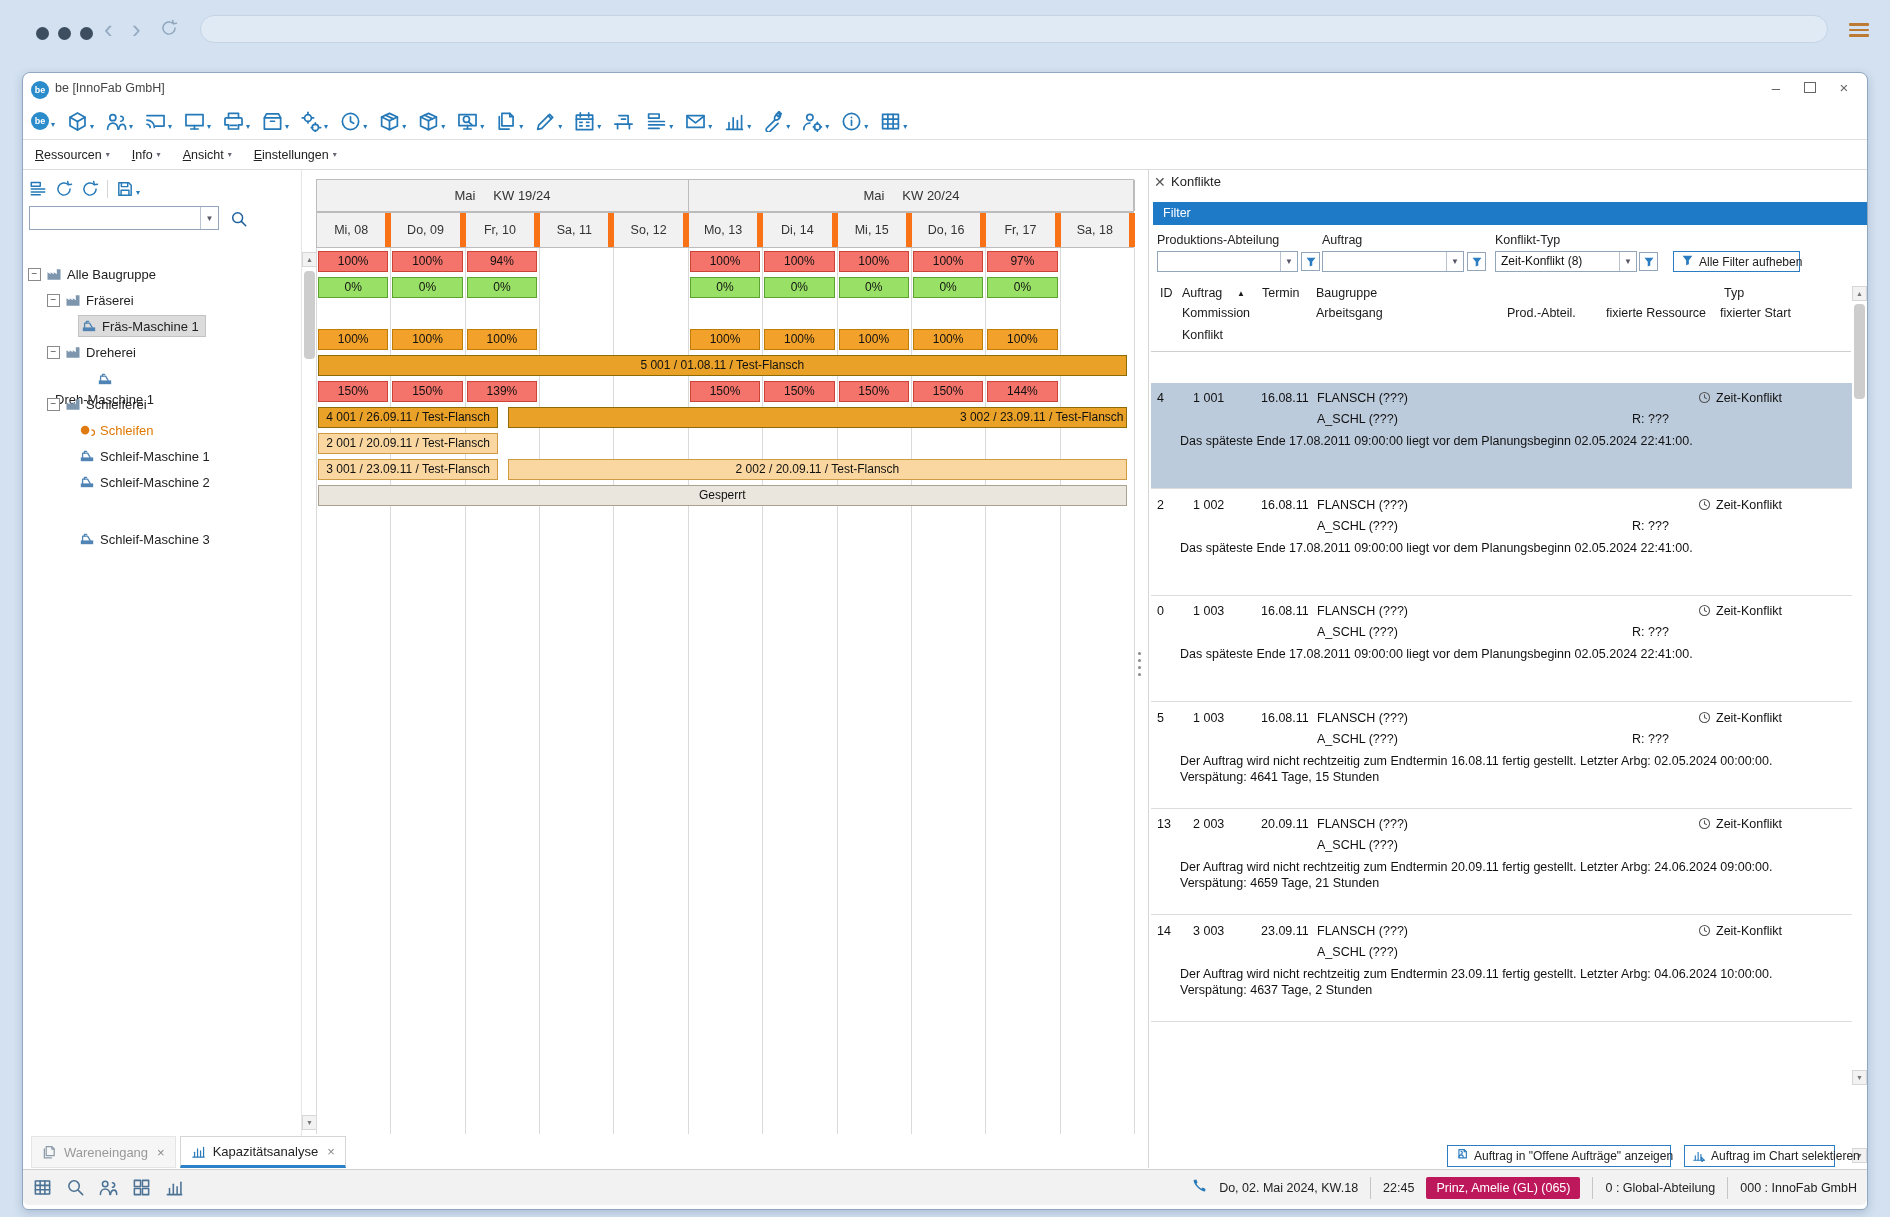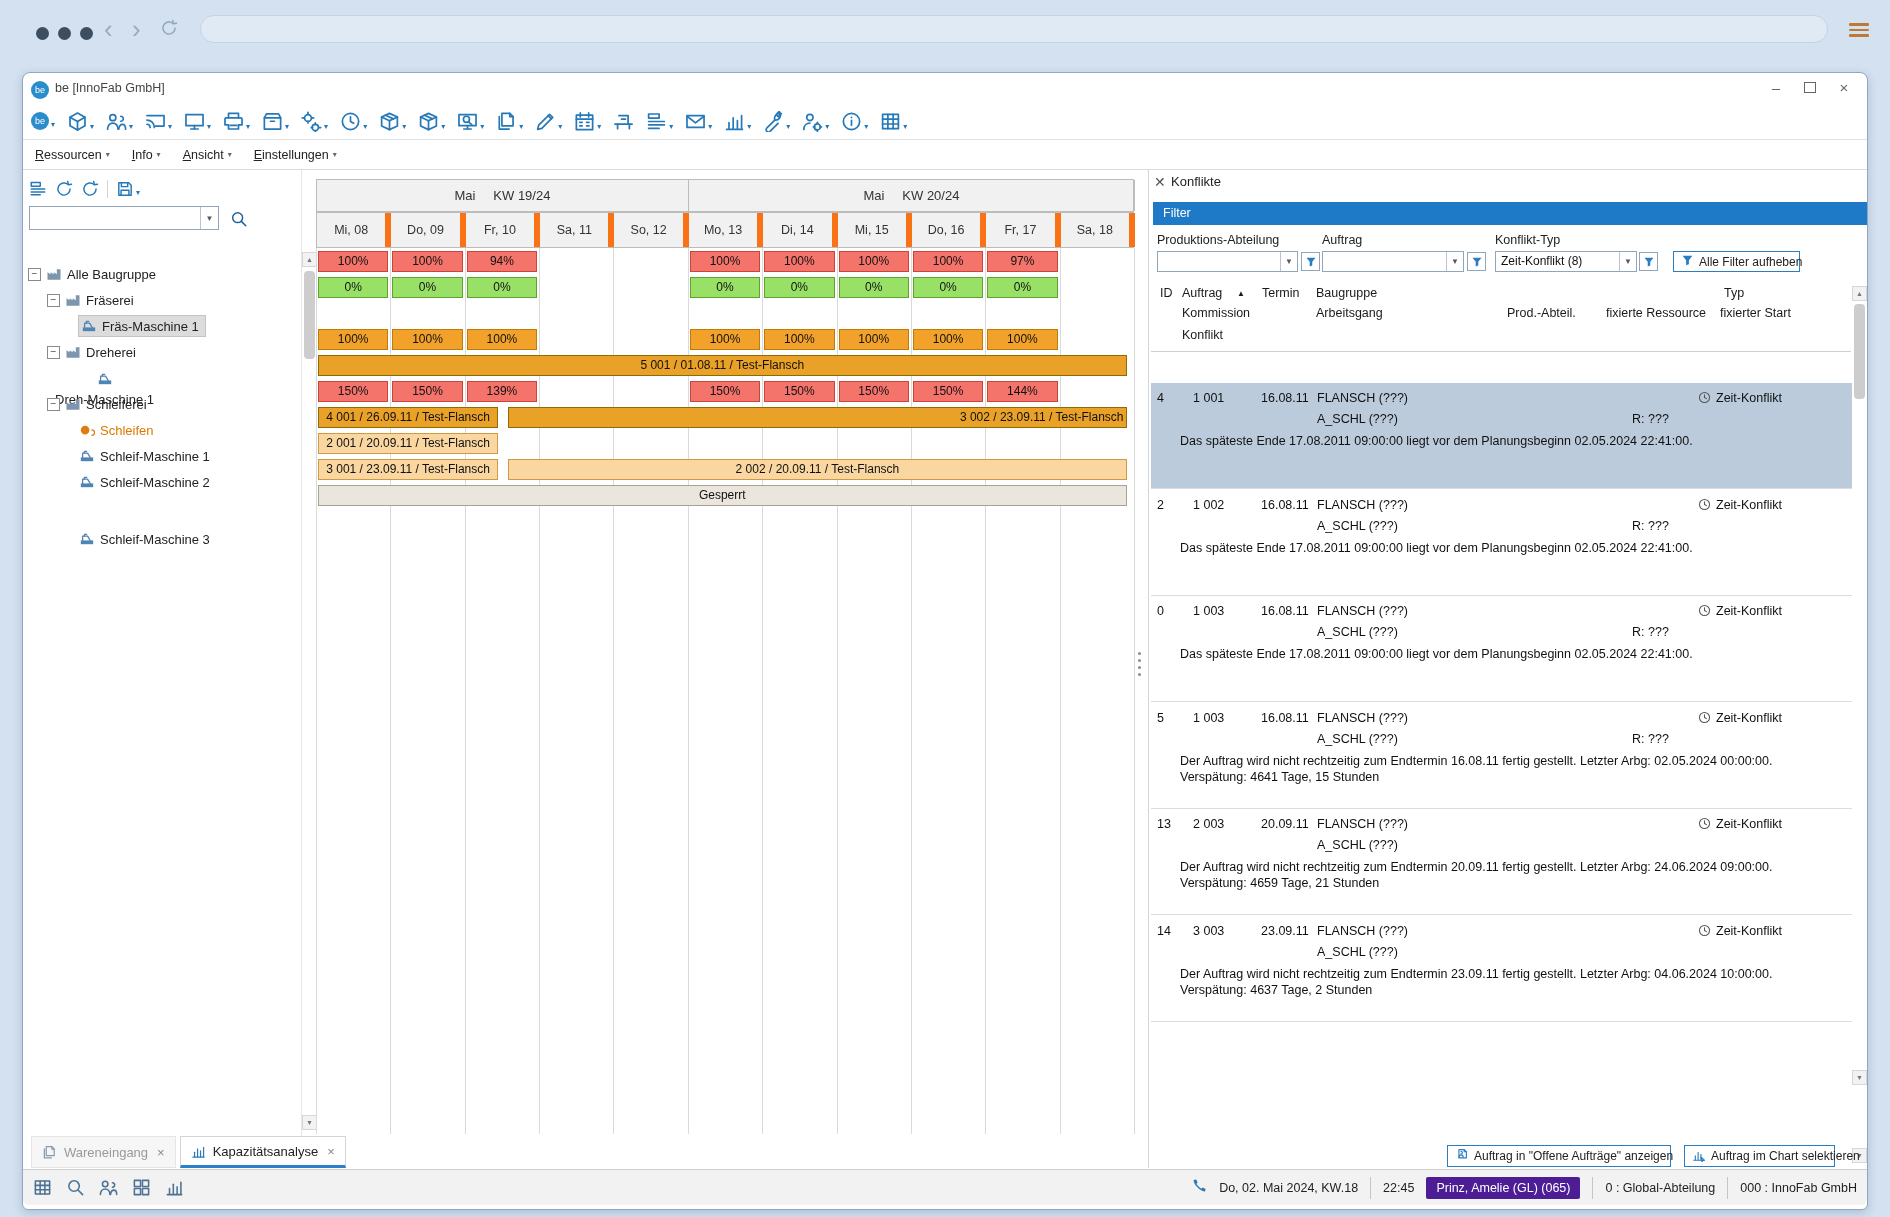--- a/index.html
+++ b/index.html
@@ -11,21 +11,21 @@
   .chrome-dot{position:absolute;top:27px;width:13px;height:13px;border-radius:50%;background:#3e4e61;}
   .nav-arrow{position:absolute;top:16px;font-size:26px;color:#96abc2;line-height:26px;cursor:default;}
   #address-bar{position:absolute;left:200px;top:15px;width:1628px;height:28px;border-radius:14px;
       background:#e0eaf5;border:1px solid #c4d4e6;box-sizing:border-box;}
   #hamburger{position:absolute;left:1849px;top:23px;width:20px;height:16px;}
   #hamburger span{display:block;width:20px;height:2.5px;background:#bd7a33;margin-bottom:3px;border-radius:1px;}
   
   #appwin{position:absolute;left:22px;top:72px;width:1846px;height:1138px;background:#fff;
       border:1px solid #8fa8c2;border-radius:8px 8px 6px 6px;box-shadow:0 3px 10px rgba(40,70,110,.22);box-sizing:border-box;}
   #titlebar{position:absolute;left:0;top:0;width:100%;height:30px;}
-  .belogo{width:18px;height:18px;border-radius:50%;background:#2b8ccc;color:#fff;font-size:9px;font-weight:normal;
+  .belogo{width:18px;height:18px;border-radius:50%;background:#2b8ccc;color:#fff;font-size:9px;font-weight:bold;
       display:inline-flex;align-items:center;justify-content:center;}
   #win-title{font-size:12.5px;color:#444;}
   .winctl{width:34px;height:24px;display:inline-flex;align-items:center;justify-content:center;color:#666;font-size:15px;}
   .maxbox{width:10px;height:9px;border:1.4px solid #666;}
   
   #apptoolbar{position:absolute;left:0;top:30px;width:100%;height:37px;border-bottom:1px solid #e0e0e0;box-sizing:border-box;}
   #toolbar-icons{display:flex;align-items:center;height:100%;padding-left:8px;gap:12px;}
   .tbtn{display:flex;align-items:flex-end;gap:2px;cursor:default;}
   .chev{font-size:8px;color:#2579b8;line-height:10px;}
   .ic{display:inline-flex;align-items:center;justify-content:center;}
@@ -104,21 +104,21 @@
   .tab{height:32px;display:flex;align-items:center;gap:7px;padding:0 10px;font-size:13px;box-sizing:border-box;}
   .tab.inactive{color:#999;background:#f6f6f6;border:1px solid #e5e5e5;}
   .tab.active{color:#222;background:#fff;border:1px solid #d5d5d5;border-bottom:3px solid #2b80c8;}
   .tabx{font-size:13px;color:#888;margin-left:2px;}
   
   #statusbar{position:absolute;left:0;top:1096px;width:100%;height:36px;background:#f2f2f2;border-top:1px solid #cfcfcf;
       box-sizing:border-box;display:flex;align-items:center;justify-content:space-between;padding:0 10px;border-radius:0 0 6px 6px;}
   #sb-left{display:flex;align-items:center;gap:14px;}
   #sb-right{display:flex;align-items:center;gap:12px;font-size:12.5px;color:#222;}
   .ssep{width:1px;height:22px;background:#c6c6c6;}
-  .sbadge{background:#4c1d95;color:#fff;padding:4px 10px;font-size:12.5px;border-radius:2px;}
+  .sbadge{background:#be185d;color:#fff;padding:4px 10px;font-size:12.5px;border-radius:2px;}
 </style>
 </head>
 <body>
 
 <div id="stage">
 
   <div>
     <span class="chrome-dot" style="left:36px"></span>
     <span class="chrome-dot" style="left:58px"></span>
     <span class="chrome-dot" style="left:80px"></span>

